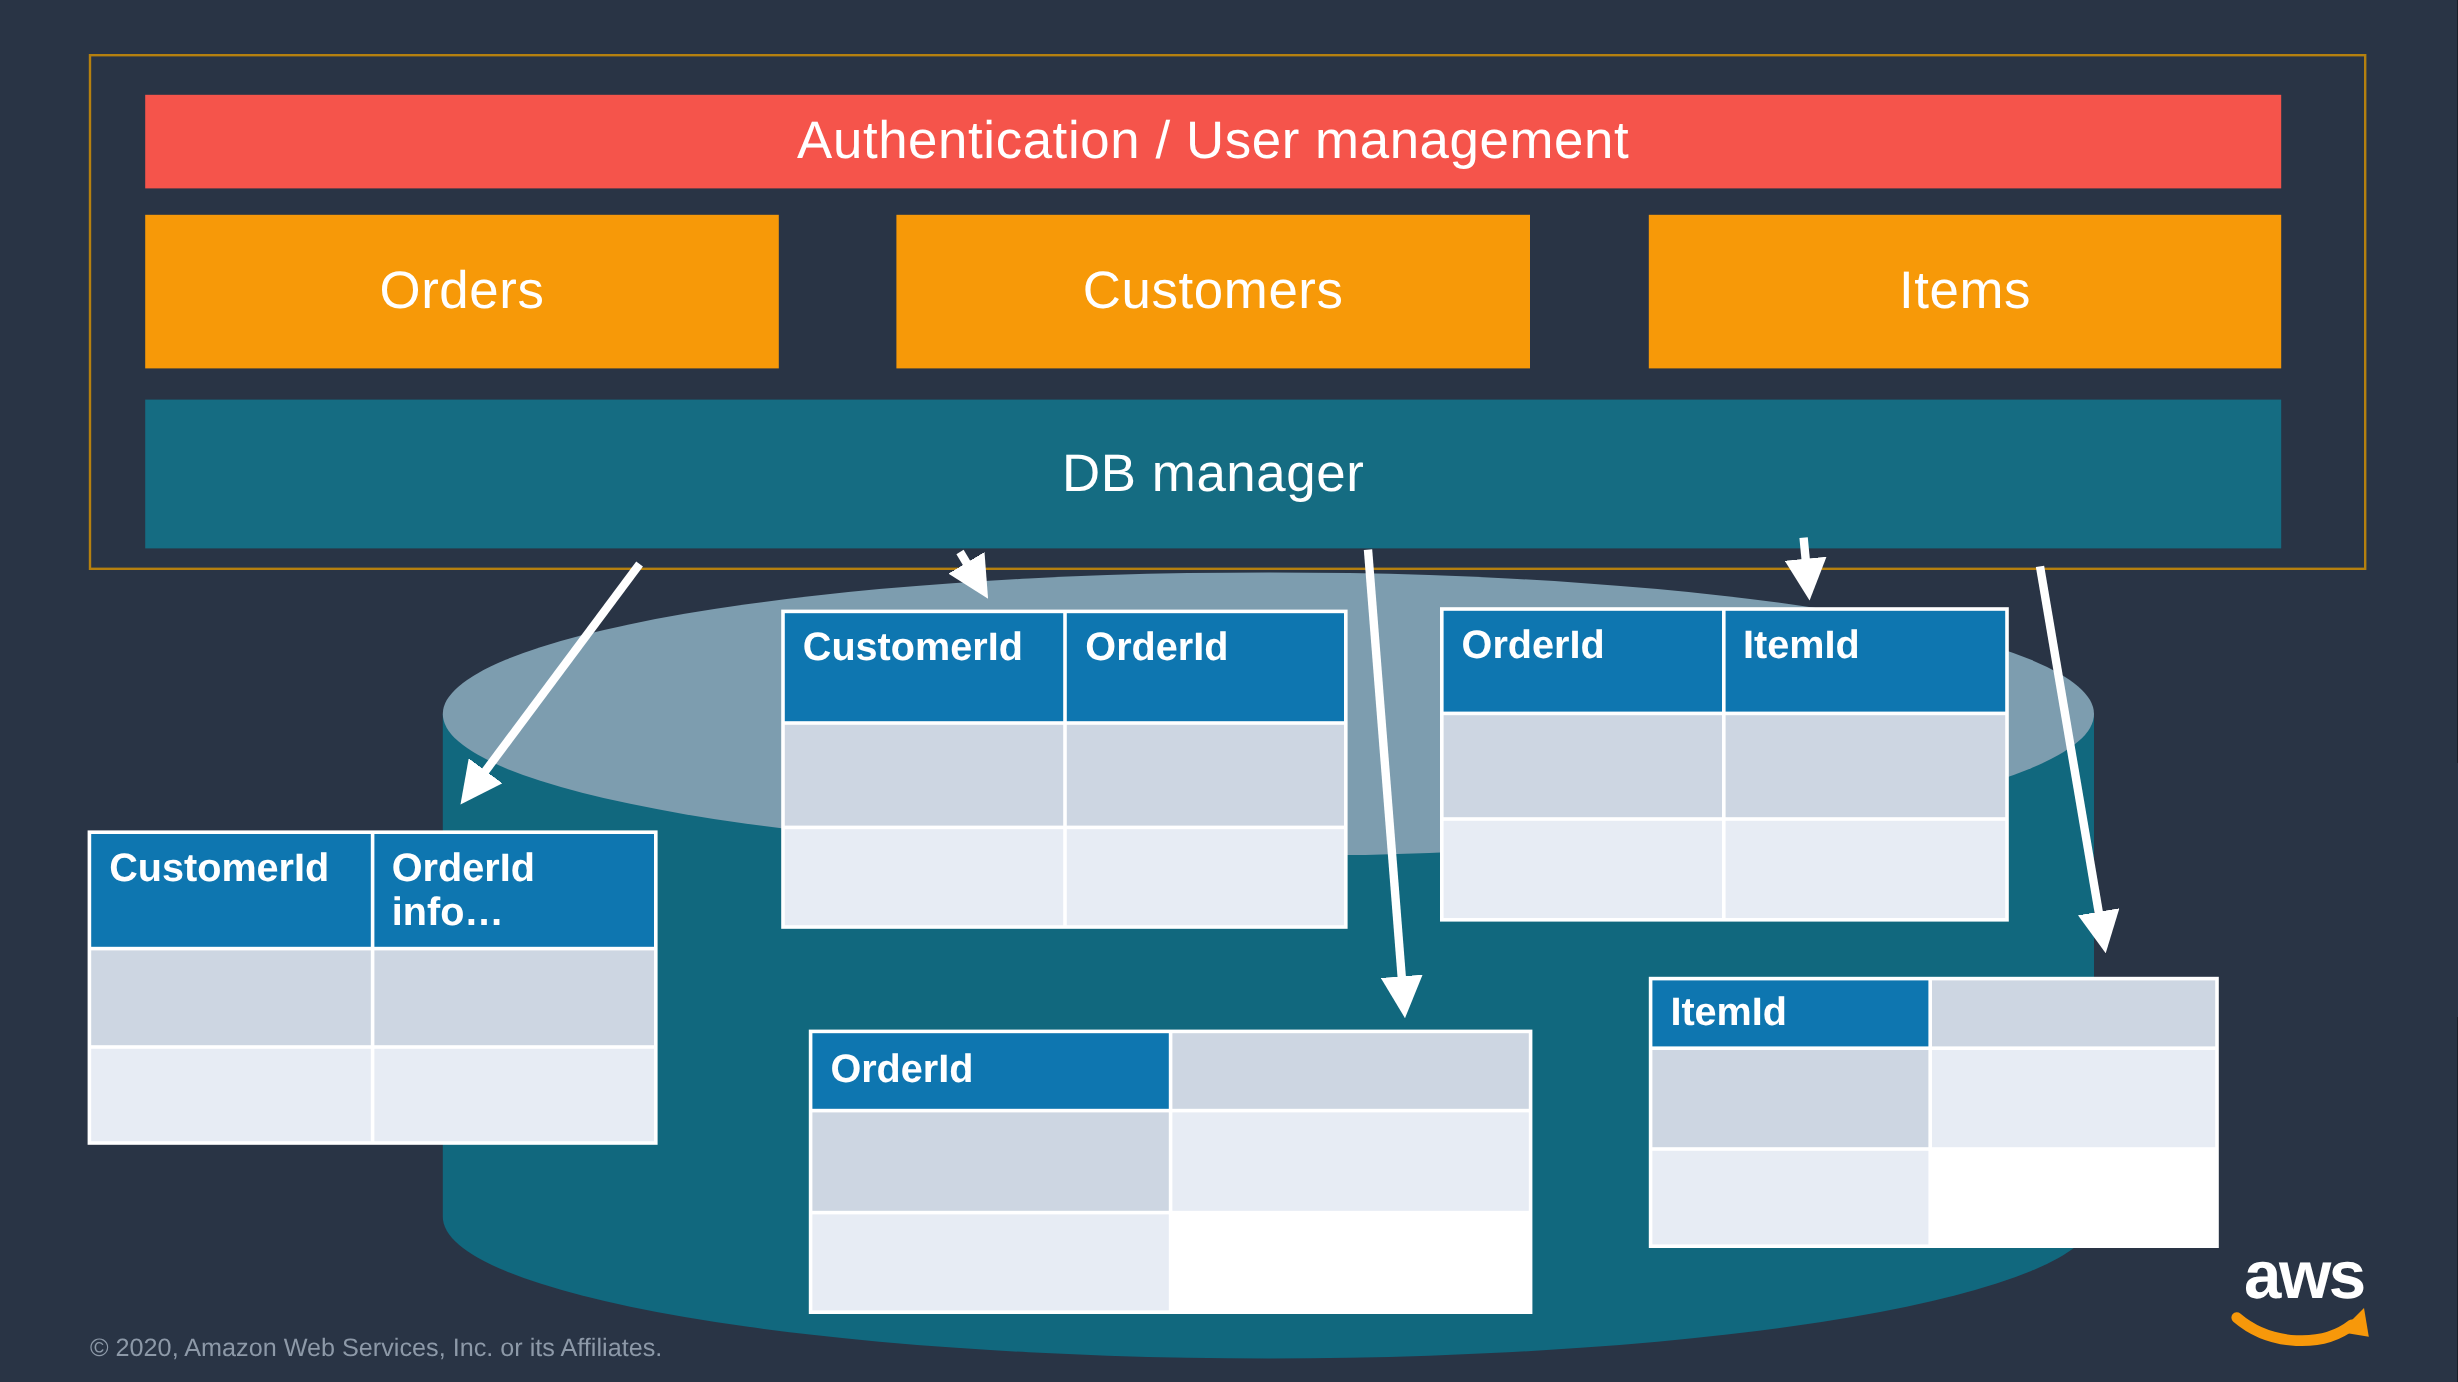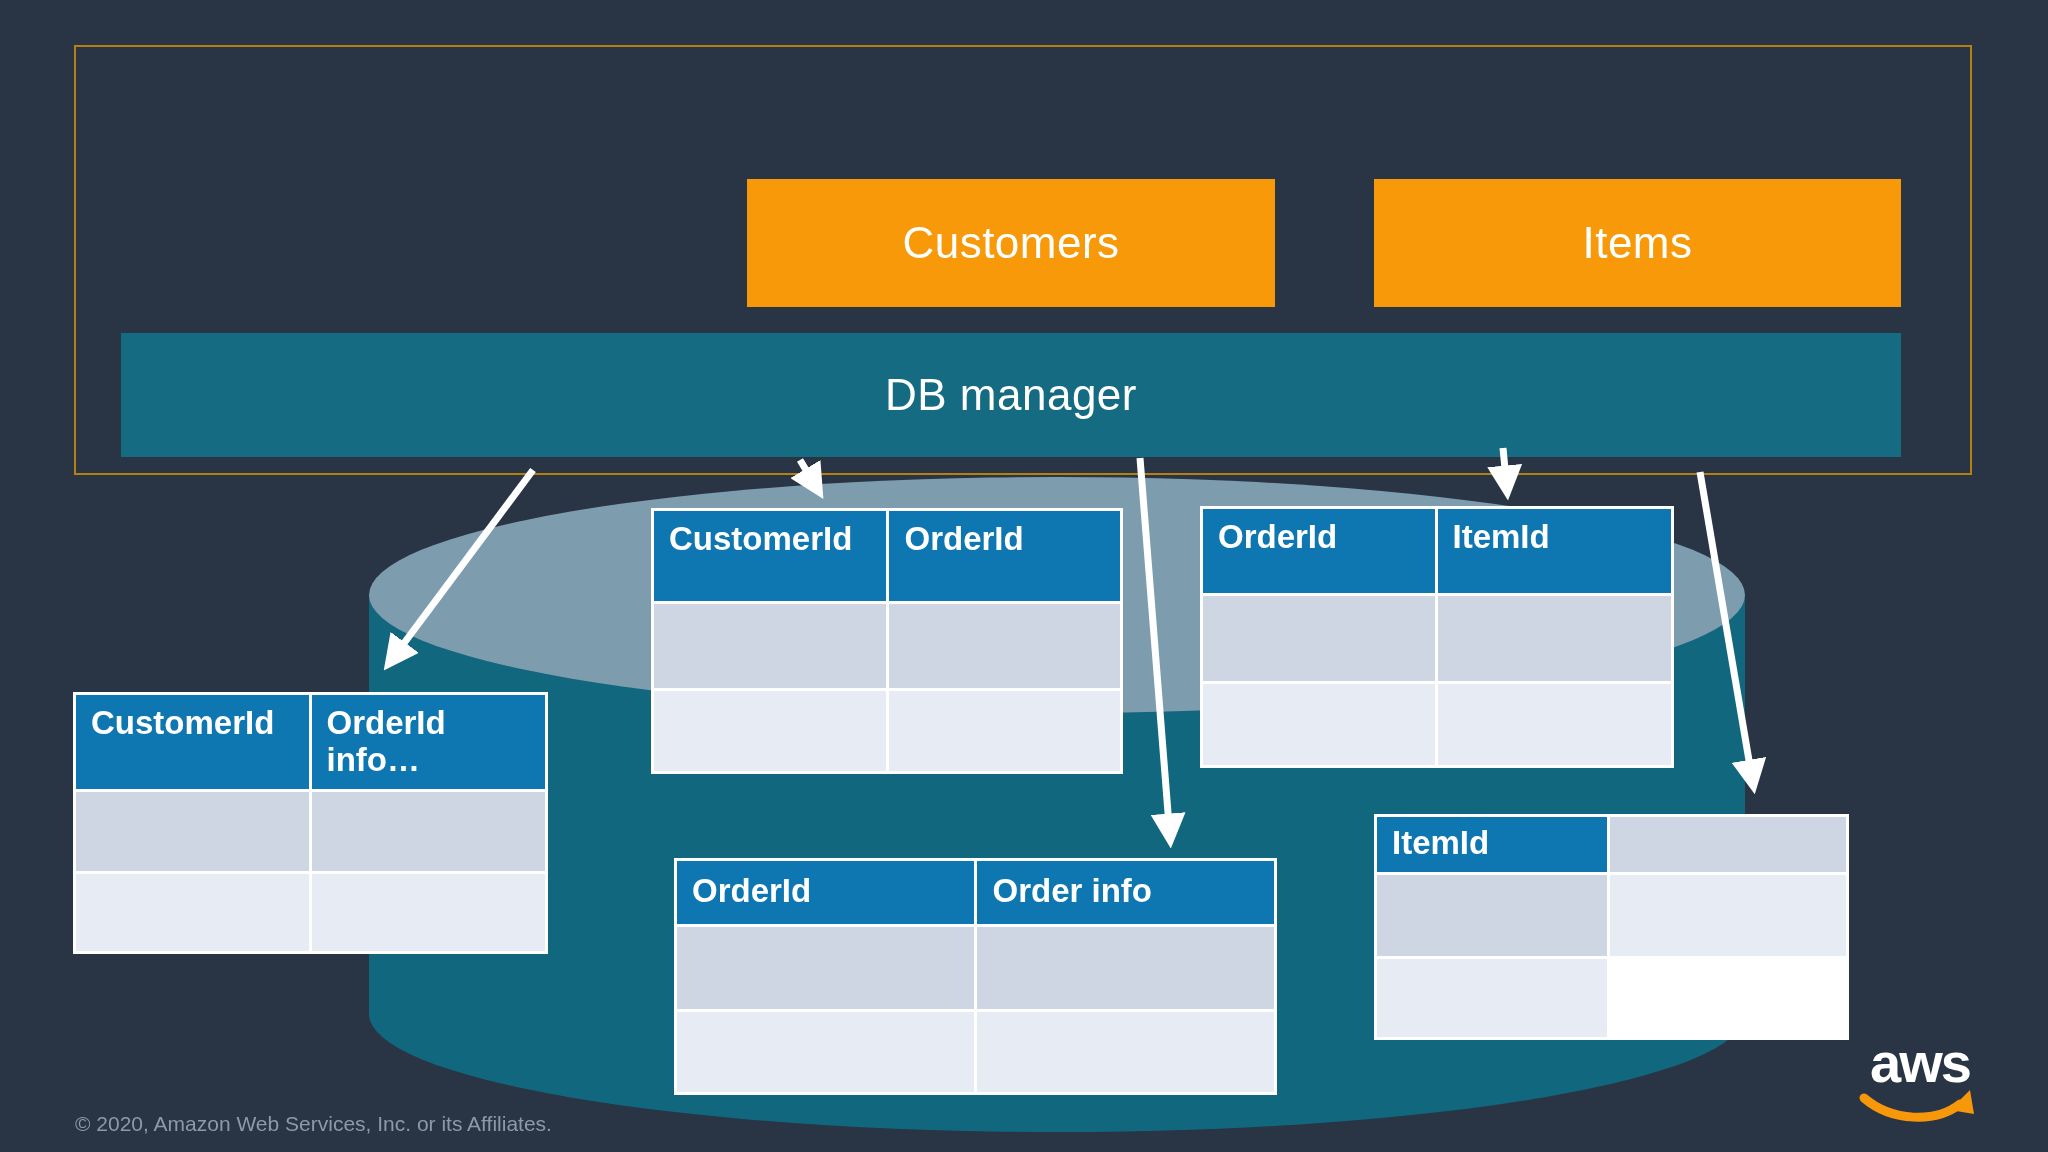--- a/index.html
+++ b/index.html
@@ -77,21 +77,23 @@
 
 <div class="stage">
 
   <svg class="layer" viewBox="0 0 2048 1152">
     <path d="M369,595 L369,1014 A688,118 0 0 0 1745,1014 L1745,595 Z" fill="var(--cylinder-body)"></path>
     <ellipse cx="1057" cy="595" rx="688" ry="118" fill="var(--cylinder-top)"></ellipse>
   </svg>
 
   <div class="abs frame"></div>
 
+  <div class="abs banner auth">Authentication / User management</div>
 
+  <div class="abs banner svc svc-0">Orders</div>
   <div class="abs banner svc svc-1">Customers</div>
   <div class="abs banner svc svc-2">Items</div>
 
   <div class="abs banner dbm">DB manager</div>
 
   <div class="abs tbl tbl-customer-orders">
     <div class="th">CustomerId</div>
     <div class="th">OrderId</div>
     <div class="td r1"></div>
     <div class="td r1"></div>
@@ -112,21 +114,20 @@
     <div class="th">CustomerId</div>
     <div class="th">OrderId info…</div>
     <div class="td r1"></div>
     <div class="td r1"></div>
     <div class="td r2"></div>
     <div class="td r2"></div>
   </div>
 
   <div class="abs tbl center-head tbl-orders">
     <div class="th">OrderId</div>
-    <div class="th">Order info</div>
     <div class="td r1"></div>
     <div class="td r1"></div>
     <div class="td r2"></div>
     <div class="td r2"></div>
   </div>
 
   <div class="abs tbl center-head tbl-items">
     <div class="th">ItemId</div>
     <div class="td r1"></div>
     <div class="td r1"></div>

